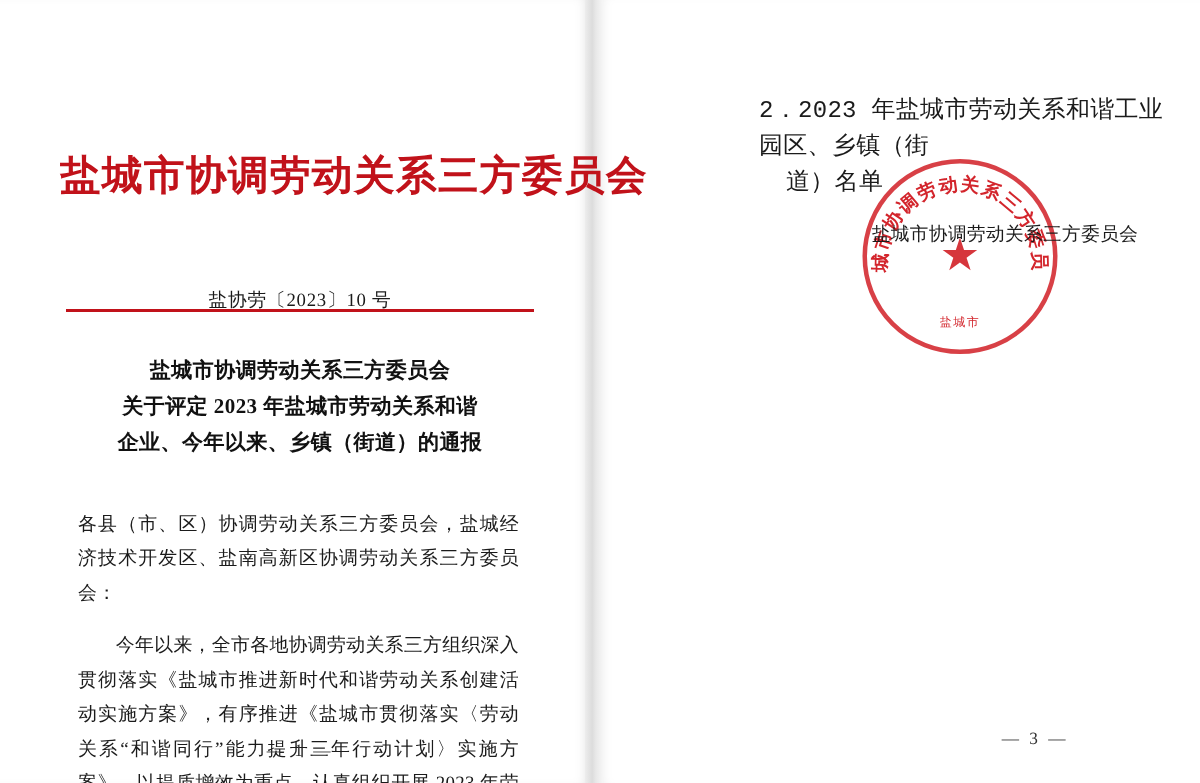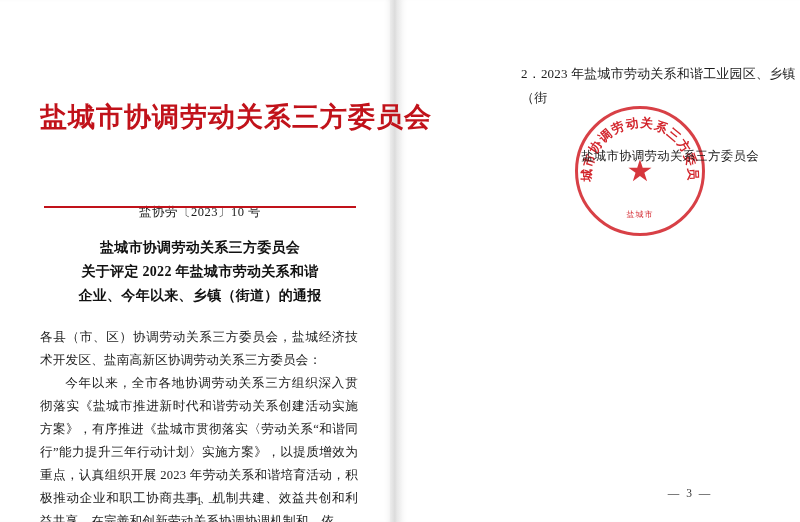--- a/index.html
+++ b/index.html
@@ -62,21 +62,21 @@
     position: absolute;
     left: 44px;
     top: 206px;
     width: 312px;
     height: 2px;
     background: #c1121a;
   }
   .doc-number {
     position: absolute;
     left: 40px;
-    top: 204px;
+    top: 192px;
     width: 320px;
     text-align: center;
     font-size: 12.5px;
     color: #1a1a1a;
     letter-spacing: 0.5px;
   }
   .title-block {
     position: absolute;
     left: 50px;
     top: 236px;
@@ -94,44 +94,45 @@
     position: absolute;
     left: 40px;
     top: 326px;
     width: 318px;
     font-size: 12.6px;
     color: #1b1b1b;
     line-height: 23px;
     text-align: justify;
     letter-spacing: 0.2px;
   }
-  .body-text p { margin: 0; }
+  .body-text p { margin: 12px; }
   .indent { text-indent: 2em; }
 
   .page-num-left {
     position: absolute;
     left: 40px;
     top: 495px;
     width: 320px;
     text-align: center;
     font-size: 11.5px;
     color: #333;
     letter-spacing: 2px;
   }
 
   
   .attach-line {
     position: absolute;
-    left: 521px;
+    left: 506px;
     top: 62px;
     width: 280px;
-    font-size: 13px;
+    font-size: 16px;
     color: #1b1b1b;
     line-height: 24px;
     letter-spacing: 0.2px;
+    font-family: Liberation Mono, monospace;
   }
   .attach-line .cont { display: block; padding-left: 18px; }
 
   .seal-wrap {
     position: absolute;
     left: 575px;
     top: 106px;
     width: 130px;
     height: 130px;
   }
@@ -216,33 +217,34 @@
   <div class="sheet-left"></div>
   <div class="sheet-right"></div>
   <div class="gutter"></div>
 
   <div class="doc-head">盐城市协调劳动关系三方委员会</div>
   <div class="doc-number">盐协劳〔2023〕10 号</div>
   <div class="red-rule"></div>
 
   <div class="title-block">
     <div>盐城市协调劳动关系三方委员会</div>
-    <div>关于评定 2022 年盐城市劳动关系和谐</div>
+    <div>关于评定 2023 年盐城市劳动关系和谐</div>
     <div>企业、今年以来、乡镇（街道）的通报</div>
   </div>
 
   <div class="body-text">
     <p>各县（市、区）协调劳动关系三方委员会，盐城经济技术开发区、盐南高新区协调劳动关系三方委员会：</p>
     <p class="indent">今年以来，全市各地协调劳动关系三方组织深入贯彻落实《盐城市推进新时代和谐劳动关系创建活动实施方案》，有序推进《盐城市贯彻落实〈劳动关系“和谐同行”能力提升三年行动计划〉实施方案》，以提质增效为重点，认真组织开展 2023 年劳动关系和谐培育活动，积极推动企业和职工协商共事、机制共建、效益共创和利益共享，在完善和创新劳动关系协调协调机制和、依</p>
   </div>
 
   <div class="page-num-left">— 1 —</div>
 
   <div class="attach-line">
     <span>2．2023 年盐城市劳动关系和谐工业园区、乡镇（街</span>
+    <span class="cont">道）名单</span>
   </div>
 
   <div class="seal-wrap">
     <div class="seal"></div>
     <svg class="seal-arc" viewBox="0 0 130 130">
       <defs>
         <path id="arcpath" d="M 16,70 A 49,49 0 0 1 114,70"></path>
       </defs>
       <text>
         <textPath href="#arcpath" startOffset="50%" text-anchor="middle">盐城市协调劳动关系三方委员会</textPath>

